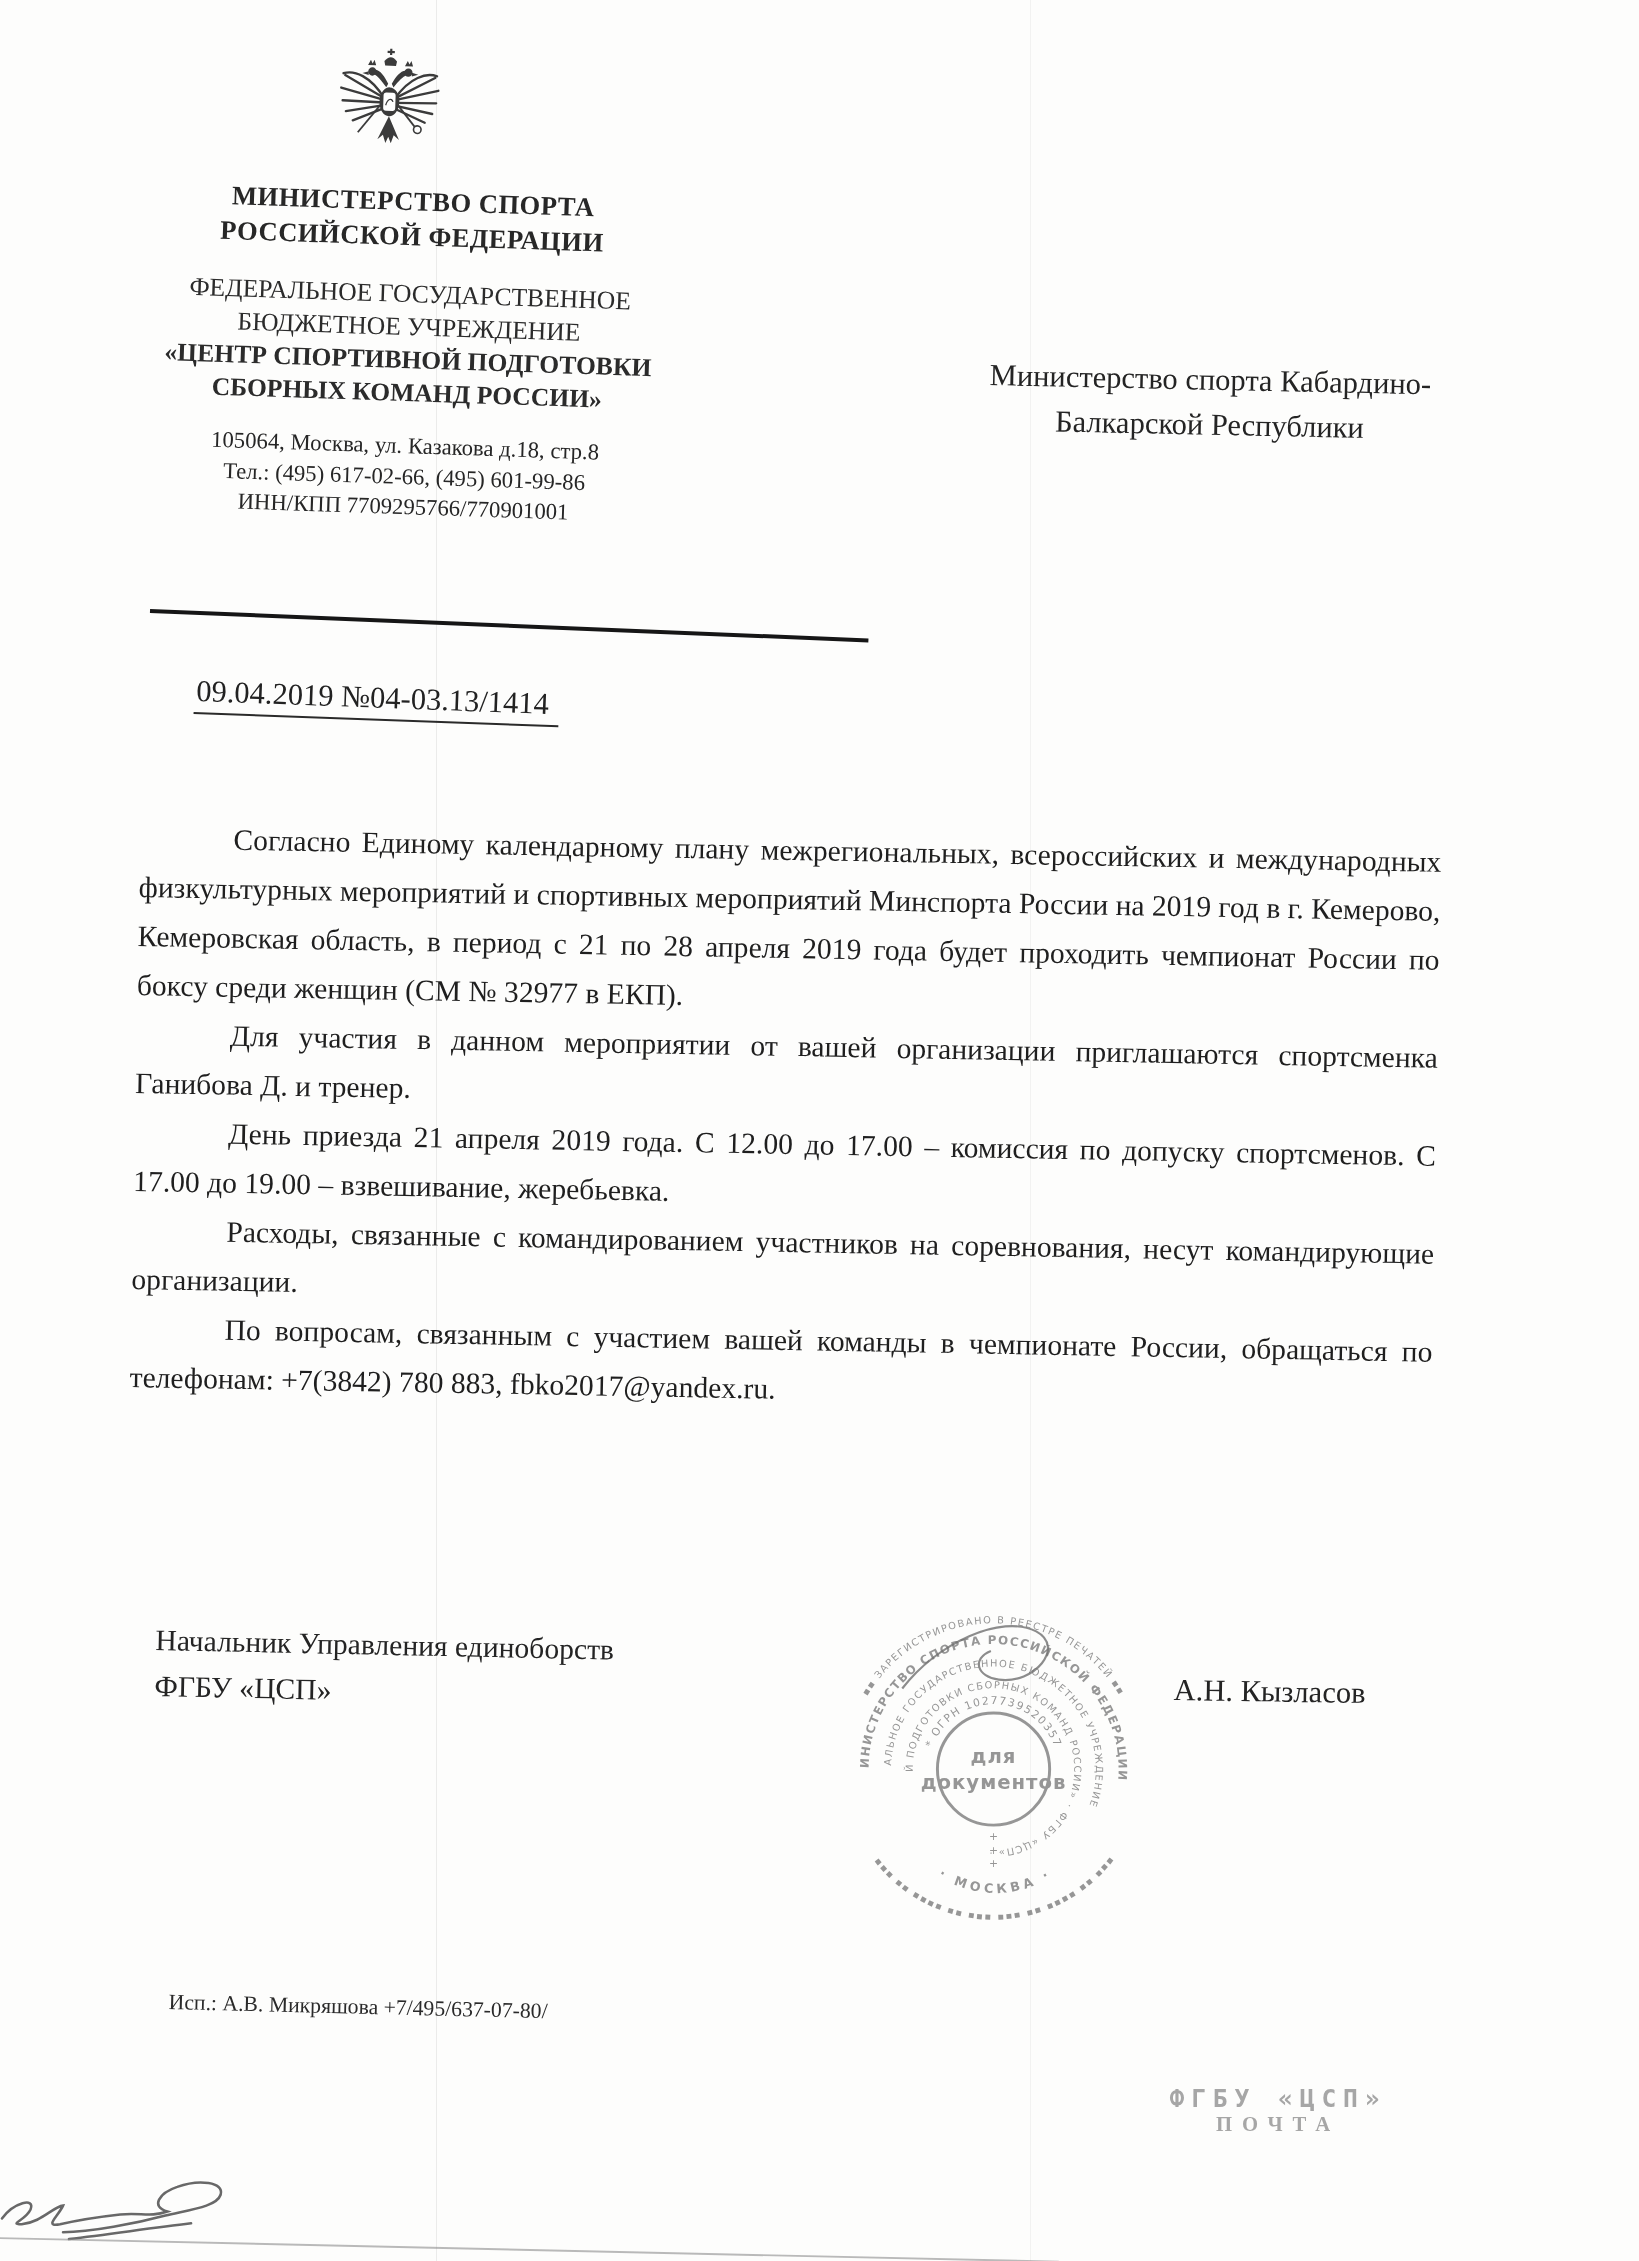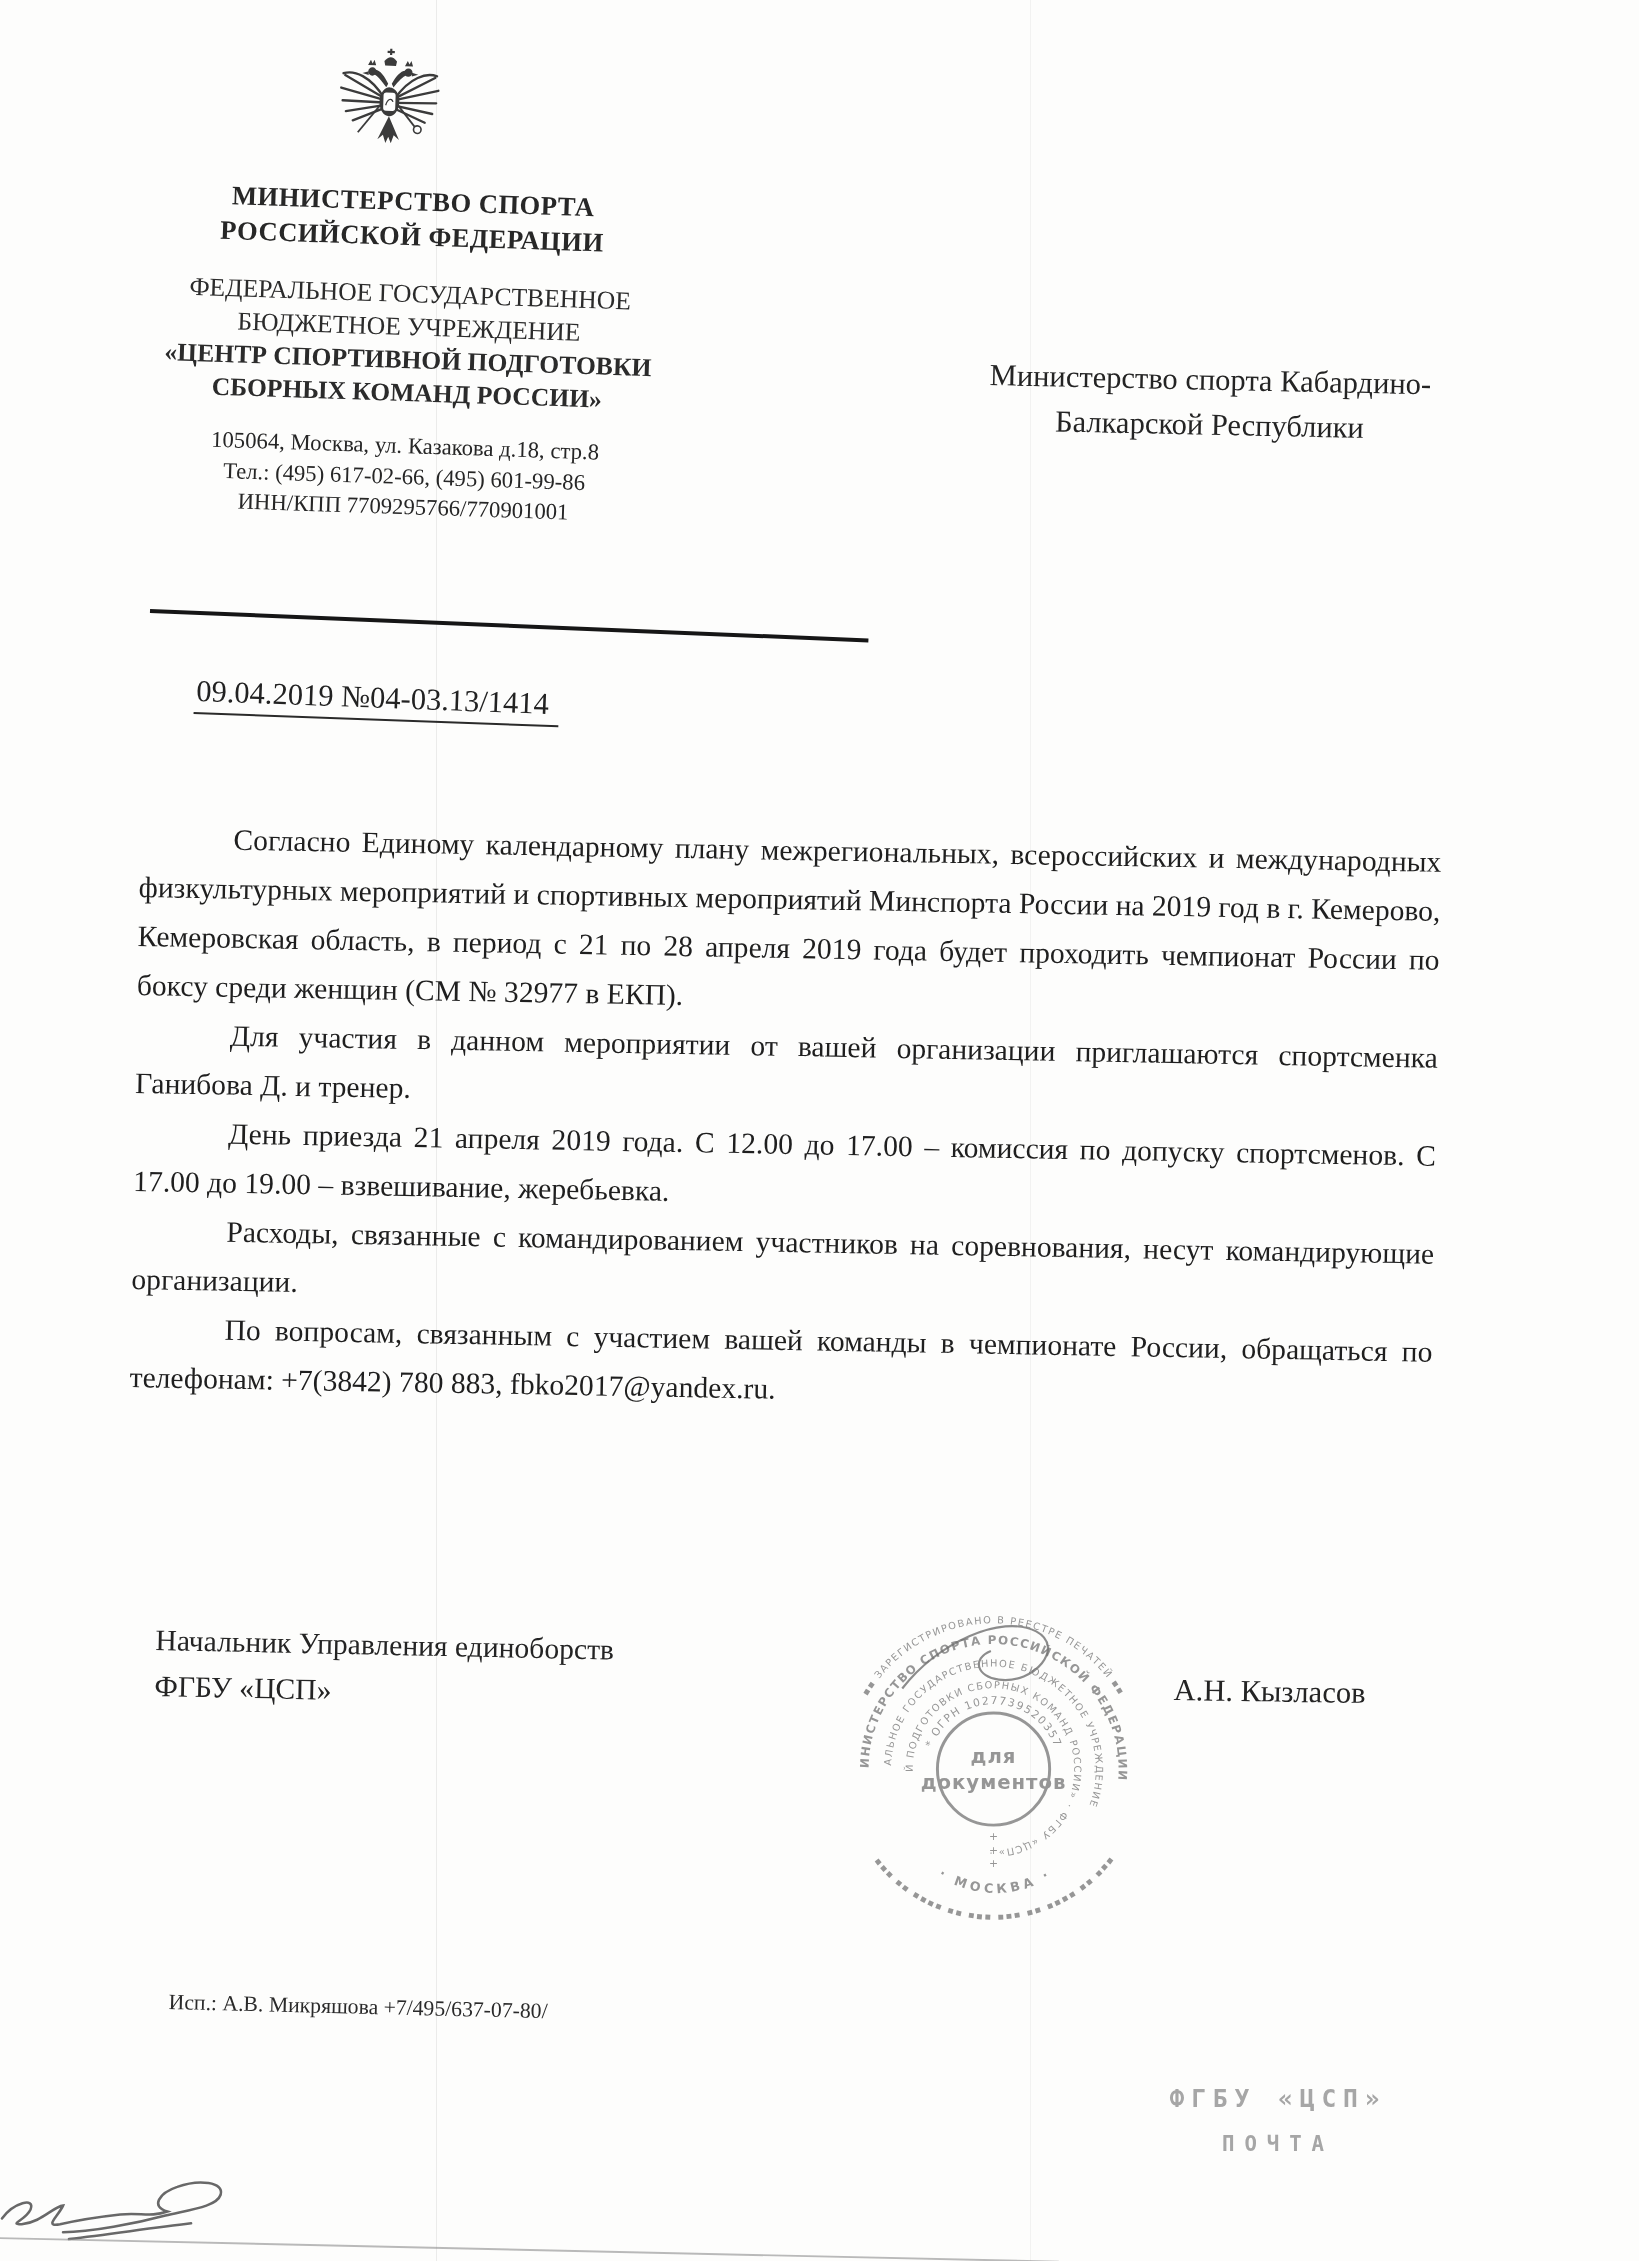--- a/index.html
+++ b/index.html
@@ -71,21 +71,21 @@
   .executor{
     position:absolute;left:169px;top:1990px;font-size:21.7px;color:#2a2a2a;
     transform:rotate(1.4deg);transform-origin:left top;
   }
 
   .postal-mark{
     position:absolute;left:1160px;top:2084px;width:236px;text-align:center;
     font-family:"DejaVu Sans Mono",monospace;font-weight:bold;color:#a6a6a6;
   }
   .postal-mark .l1{font-size:24.6px;letter-spacing:6.9px;}
-  .postal-mark .l2{font-size:20.7px;letter-spacing:9.9px;margin-top:19px;}
+  .postal-mark .l2{font-size:20.7px;letter-spacing:9.9px;margin-top:0;font-family:Liberation Serif, serif;}
 
   .overlay{position:absolute;left:0;top:0;width:1639px;height:2262px;pointer-events:none;}
 </style>
 </head>
 <body>
 
 <div class="page">
 
   <div class="fold fold-1"></div>
   <div class="fold fold-2"></div>

